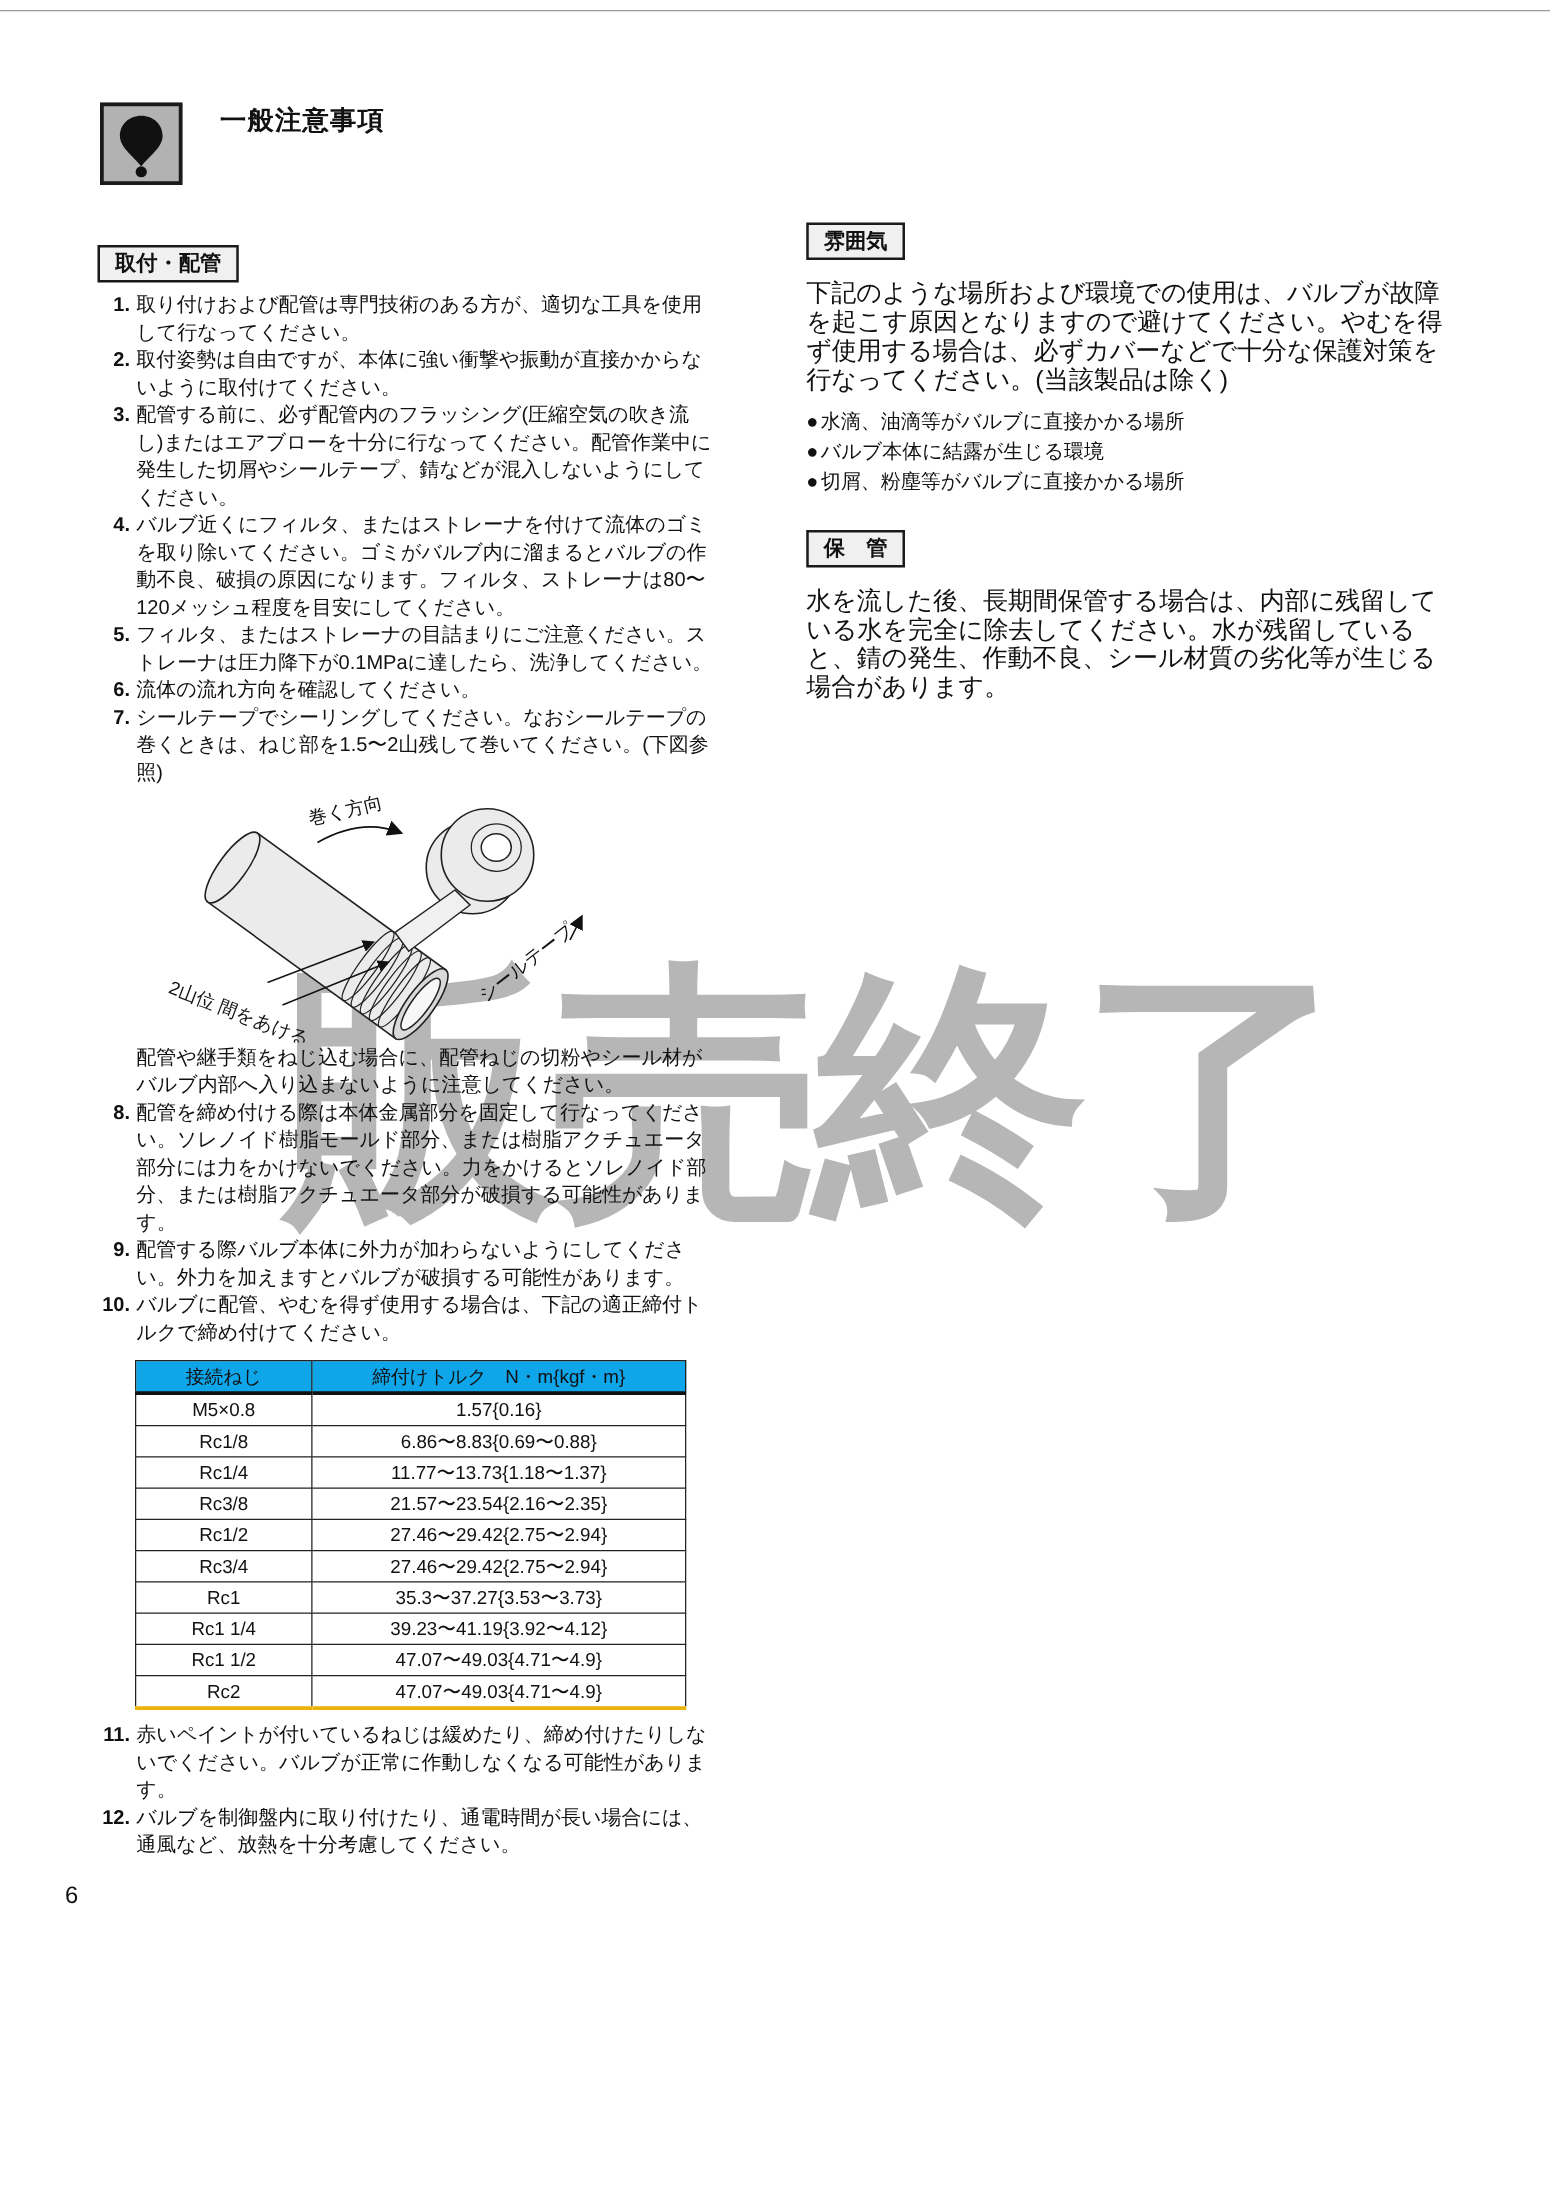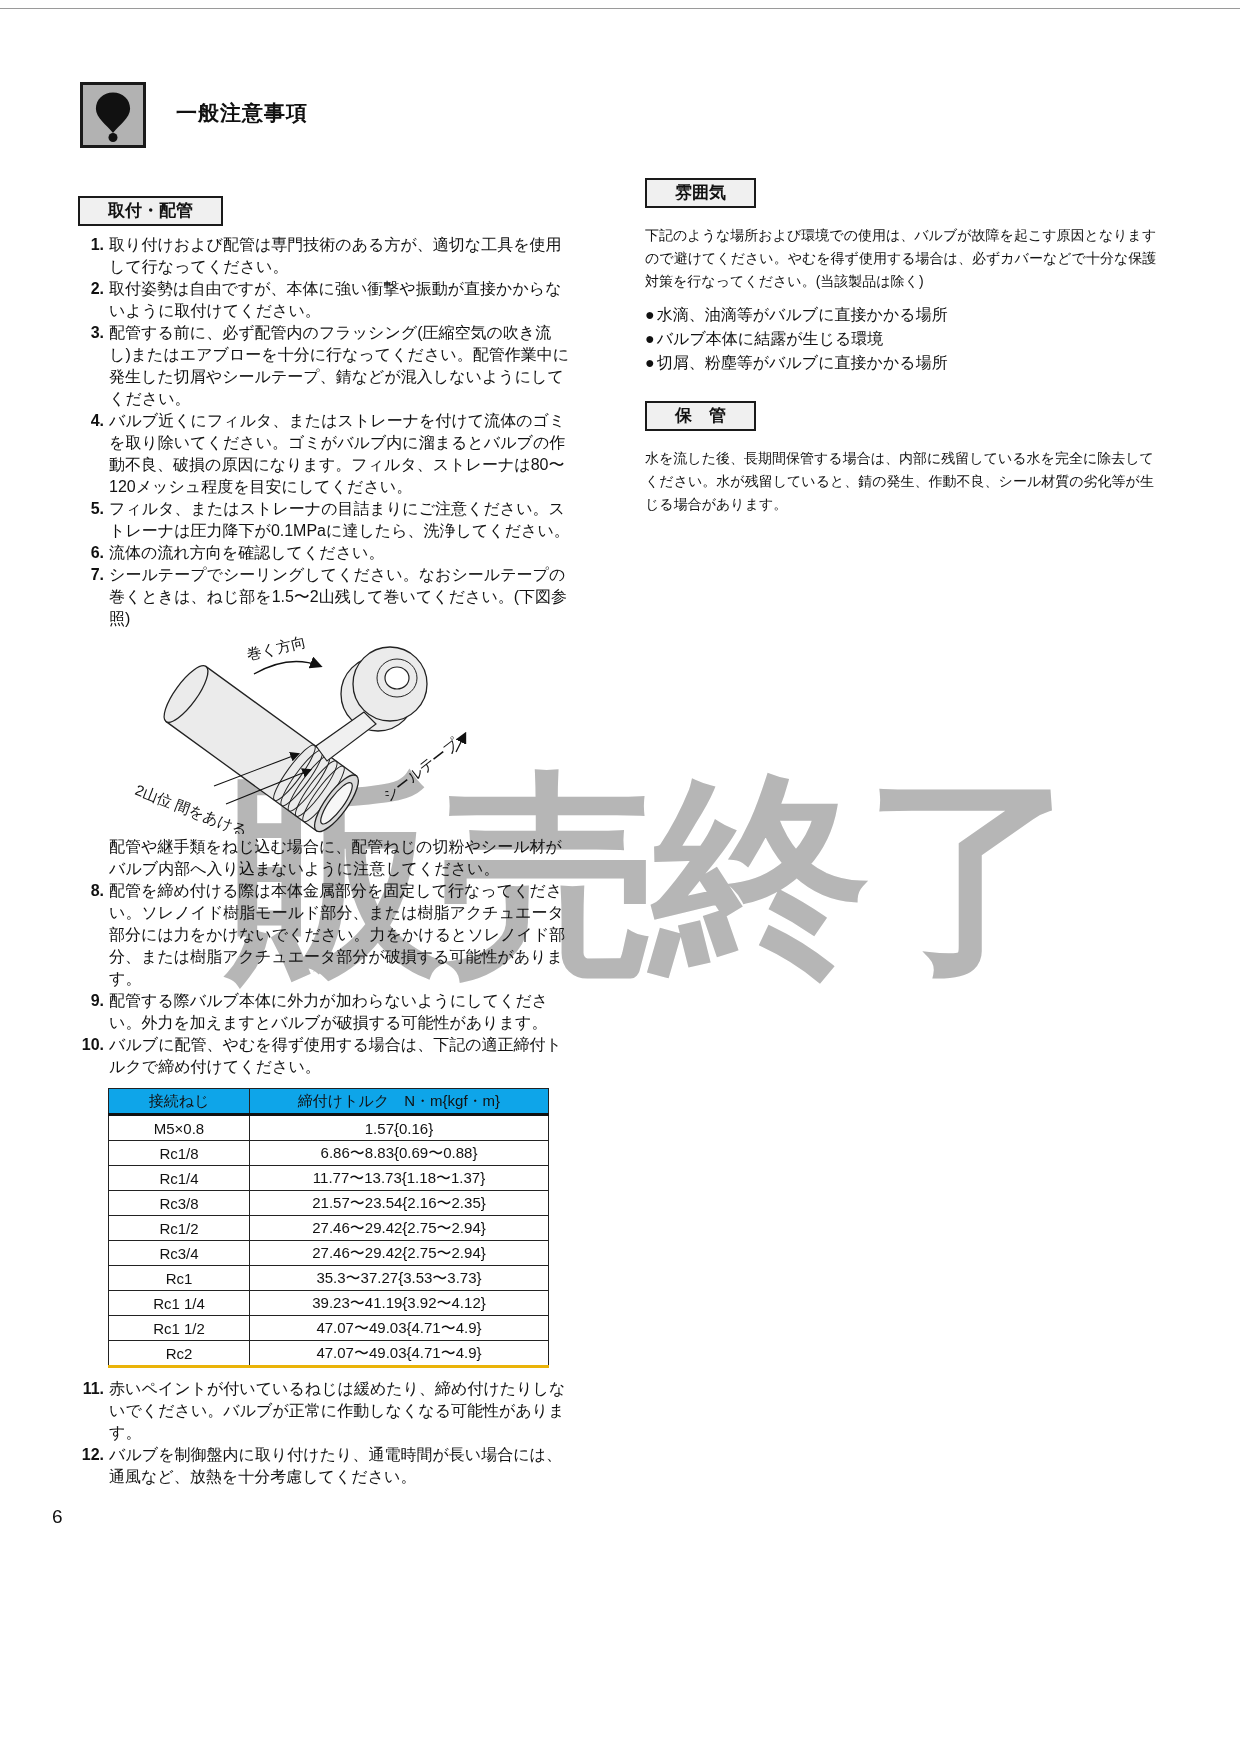--- a/index.html
+++ b/index.html
@@ -10,39 +10,39 @@
   }
   .page{position:absolute;inset:0;overflow:hidden;}
   .toprule{position:absolute;top:8px;left:0;width:1240px;height:1px;background:#9a9a9a;}
   
   .wm{
     position:absolute;left:228px;top:768px;z-index:1;
     font-size:218px;font-weight:bold;line-height:1;letter-spacing:-6px;
     color:#b6b6b6;white-space:nowrap;
   }
   
-  .hdr{position:absolute;left:80px;top:82px;z-index:2;display:flex;align-items:center;}
+  .hdr{position:absolute;left:80px;top:82px;z-index:2;display:flex;align-items:flex-start;}
   .caution-box{
     width:60px;height:60px;background:#b2b2b2;border:3px solid #1a1a1a;
     display:flex;align-items:center;justify-content:center;
   }
   .hdr-title{font-size:21px;font-weight:bold;margin-left:30px;margin-bottom:4px;letter-spacing:1px;}
   
   .col-left{position:absolute;left:78px;top:196px;width:492px;z-index:2;}
   .col-right{position:absolute;left:645px;top:178px;width:516px;z-index:2;}
   .secbox{
     display:inline-block;border:2px solid #1a1a1a;background:#f0f0f0;
-    font-weight:bold;font-size:17px;line-height:1.3;padding:2px 28px;margin-bottom:8px;
+    font-weight:bold;font-size:17px;line-height:1.3;padding:2px 12px;margin-bottom:8px;
   }
   .secbox.storage{margin-top:26px;text-align:right;}
   .li{display:flex;font-size:16px;line-height:22px;}
   .num{flex:0 0 26px;width:26px;text-align:right;font-weight:bold;padding-right:5px;}
   .tx{flex:1;}
   .note{font-size:16px;line-height:22px;margin-left:31px;}
-  .para{font-size:14px;line-height:23px;margin:8px 0 10px;}
+  .para{font-size:20px;line-height:23px;margin:8px 0 10px;}
   .blt-row{font-size:16px;line-height:24px;display:flex;}
   .blt{margin-right:2px;}
   .diag{margin:4px 0 2px 48px;display:block;}
   
   table.torque{border-collapse:collapse;margin:10px 0 10px 30px;font-size:15px;}
   table.torque th,table.torque td{
     border:1px solid #222;text-align:center;padding:2px 6px;height:20px;font-weight:normal;
   }
   table.torque th{background:#0ea5e9;border-bottom:3px solid #111;}
   table.torque .c1{width:128px;}

